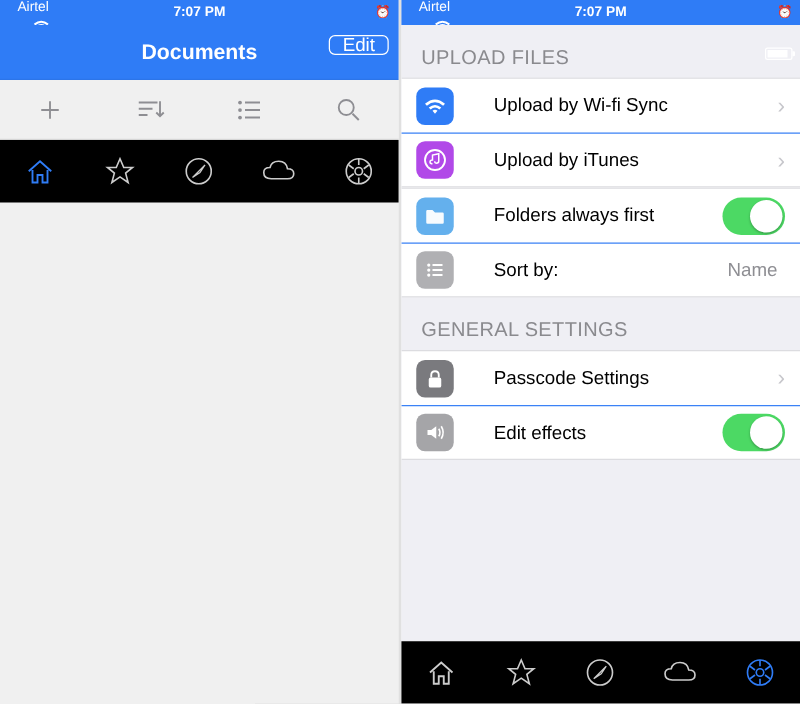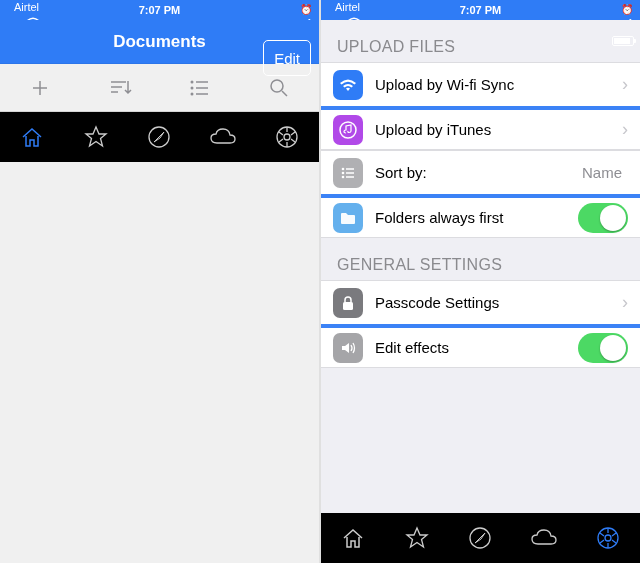--- a/index.html
+++ b/index.html
@@ -12,37 +12,37 @@
   .dot { width:5px; height:5px; border-radius:50%; background:rgba(255,255,255,.4);}
   .dot.on { background:#fff;}
   .sb-center { position:absolute; left:50%; transform:translateX(-50%); font-weight:600;text-align:center;}
   .sb-ic { font-size:10px; }
   .batt { width:22px; height:10px; border:1px solid #fff; border-radius:2px; position:relative;}
   .batt::after { content:""; position:absolute; right:-3px; top:2px; width:2px; height:4px; background:#fff; border-radius:0 1px 1px 0;}
   .batt-fill { position:absolute; left:1px; top:1px; bottom:1px; right:3px; background:#fff;}
   
   .navhdr { height:44px; background:#2f7cf6; color:#fff; display:flex; align-items:center; justify-content:center; position:relative; border-bottom:1px solid rgba(0,0,0,.05);}
   .navtitle { font-size:17px; font-weight:600;}
-  .edit-btn { position:absolute; right:8px; top:20px; height:36px; padding:0 10px; border:1px solid #fff; border-radius:5px; color:#fff; font-size:15px; display:flex; align-items:center;}
+  .edit-btn { position:absolute; right:8px; top:8px; height:16px; padding:0 10px; border:1px solid #fff; border-radius:5px; color:#fff; font-size:15px; display:flex; align-items:center;}
   
   .toolbar { height:48px; background:#f0f0f0; border-bottom:1px solid #d5d5d5; display:flex;}
   .tool { flex:1; display:flex; align-items:center; justify-content:center; color:#8e8e93; }
   
   .docbody { flex:1; background:#fff; padding:16px; }
   .file { width:68px; text-align:center;}
   .noteicon { width:56px; height:56px; border-radius:12px; overflow:hidden; margin:0 auto; box-shadow:0 1px 2px rgba(0,0,0,.15);}
   .noteicon .top { height:16px; background:#a5793c; border-bottom:2px dotted #f5e8c8;}
   .noteicon .body { height:40px; background:#f5e8c8; background-image:repeating-linear-gradient(to bottom, transparent 0, transparent 8px, #ddc895 8px, #ddc895 9px);}
   .fname { font-size:11px; color:#333; margin-top:6px;}
   
   .setbody { flex:1; background:#efeff4; overflow:hidden;}
   .sechdr { font-size:16px; color:#8a8a8e; padding:18px 16px 6px; letter-spacing:.3px;}
-  .cell { background:#fff; border-top:1px solid #dcdce0; display:flex; align-items:center; height:44px; padding:0 12px; font-size:15px; color:#000;}
+  .cell { background:#fff; border-top:1px solid #dcdce0; display:flex; align-items:center; height:44px; padding:0 12px; font-size:15px; color:#000;gap:20px;}
   .cell:last-child { border-bottom:1px solid #dcdce0;}
-  .group .cell + .cell { border-top:4px solid #3b82f6;justify-content:space-between;}
+  .group .cell + .cell { border-top:1px solid #3b82f6;justify-content:space-between;}
   .appicon { width:30px; height:30px; border-radius:7px; display:flex; align-items:center; justify-content:center; color:#fff; font-size:16px; margin-right:12px; flex-shrink:0;}
   .cell-label { flex:1;}
   .chev { color:#c7c7cc; font-size:18px;}
   .cell-val { color:#8e8e93; font-size:15px; margin-right:6px;}
   
   .toggle { width:50px; height:30px; border-radius:15px; background:#4cd964; position:relative;}
   .toggle::after { content:""; position:absolute; right:2px; top:2px; width:26px; height:26px; border-radius:50%; background:#fff; box-shadow:0 1px 2px rgba(0,0,0,.3);}
   
   .tabbar { height:50px; background:#000; display:flex;}
   .tab { flex:1; display:flex; align-items:center; justify-content:center; color:#ccc;}
@@ -211,42 +211,42 @@
               <path d="M7 12 Q5 12 5 10.5 Q5 9 7 9 L7 5 L12 4 L12 10 Q12 11.5 10 11.5 Q8.5 11.5 9 10" stroke="#fff" stroke-width="1.2" fill="none"></path>
             </svg>
         </div>
         <div class="cell-label">Upload by iTunes</div>
         <div class="chev">›</div>
       </div>
     </div>
 
     <div class="group">
       <div class="cell">
+        <div class="appicon ic-folder">
+          <svg width="18" height="18" viewBox="0 0 18 18">
+              <path d="M2 5 Q2 4 3 4 L7 4 L9 6 L15 6 Q16 6 16 7 L16 14 Q16 15 15 15 L3 15 Q2 15 2 14 Z" fill="#fff" opacity=".95"></path>
+            </svg>
+        </div>
+        <div class="cell-label">Folders always first</div>
+        <div class="toggle"></div>
+      </div>
+      <div class="cell">
         <div class="appicon ic-sort">
           <svg width="18" height="18" viewBox="0 0 18 18">
               <circle cx="4" cy="5" r="1.3" fill="#fff"></circle>
               <path d="M7 5 H15" stroke="#fff" stroke-width="1.5"></path>
               <circle cx="4" cy="9" r="1.3" fill="#fff"></circle>
               <path d="M7 9 H15" stroke="#fff" stroke-width="1.5"></path>
               <circle cx="4" cy="13" r="1.3" fill="#fff"></circle>
               <path d="M7 13 H15" stroke="#fff" stroke-width="1.5"></path>
             </svg>
         </div>
         <div class="cell-label">Sort by:</div>
         <div class="cell-val">Name</div>
       </div>
-      <div class="cell">
-        <div class="appicon ic-folder">
-          <svg width="18" height="18" viewBox="0 0 18 18">
-              <path d="M2 5 Q2 4 3 4 L7 4 L9 6 L15 6 Q16 6 16 7 L16 14 Q16 15 15 15 L3 15 Q2 15 2 14 Z" fill="#fff" opacity=".95"></path>
-            </svg>
-        </div>
-        <div class="cell-label">Folders always first</div>
-        <div class="toggle"></div>
-      </div>
     </div>
 
     <div class="sechdr">GENERAL SETTINGS</div>
     <div class="group">
       <div class="cell">
         <div class="appicon ic-lock">
           <svg width="18" height="18" viewBox="0 0 18 18">
               <rect x="4" y="8" width="10" height="8" rx="1.5" fill="#fff"></rect>
               <path d="M6 8 V6 Q6 3 9 3 Q12 3 12 6 V8" stroke="#fff" stroke-width="1.5" fill="none"></path>
             </svg>

